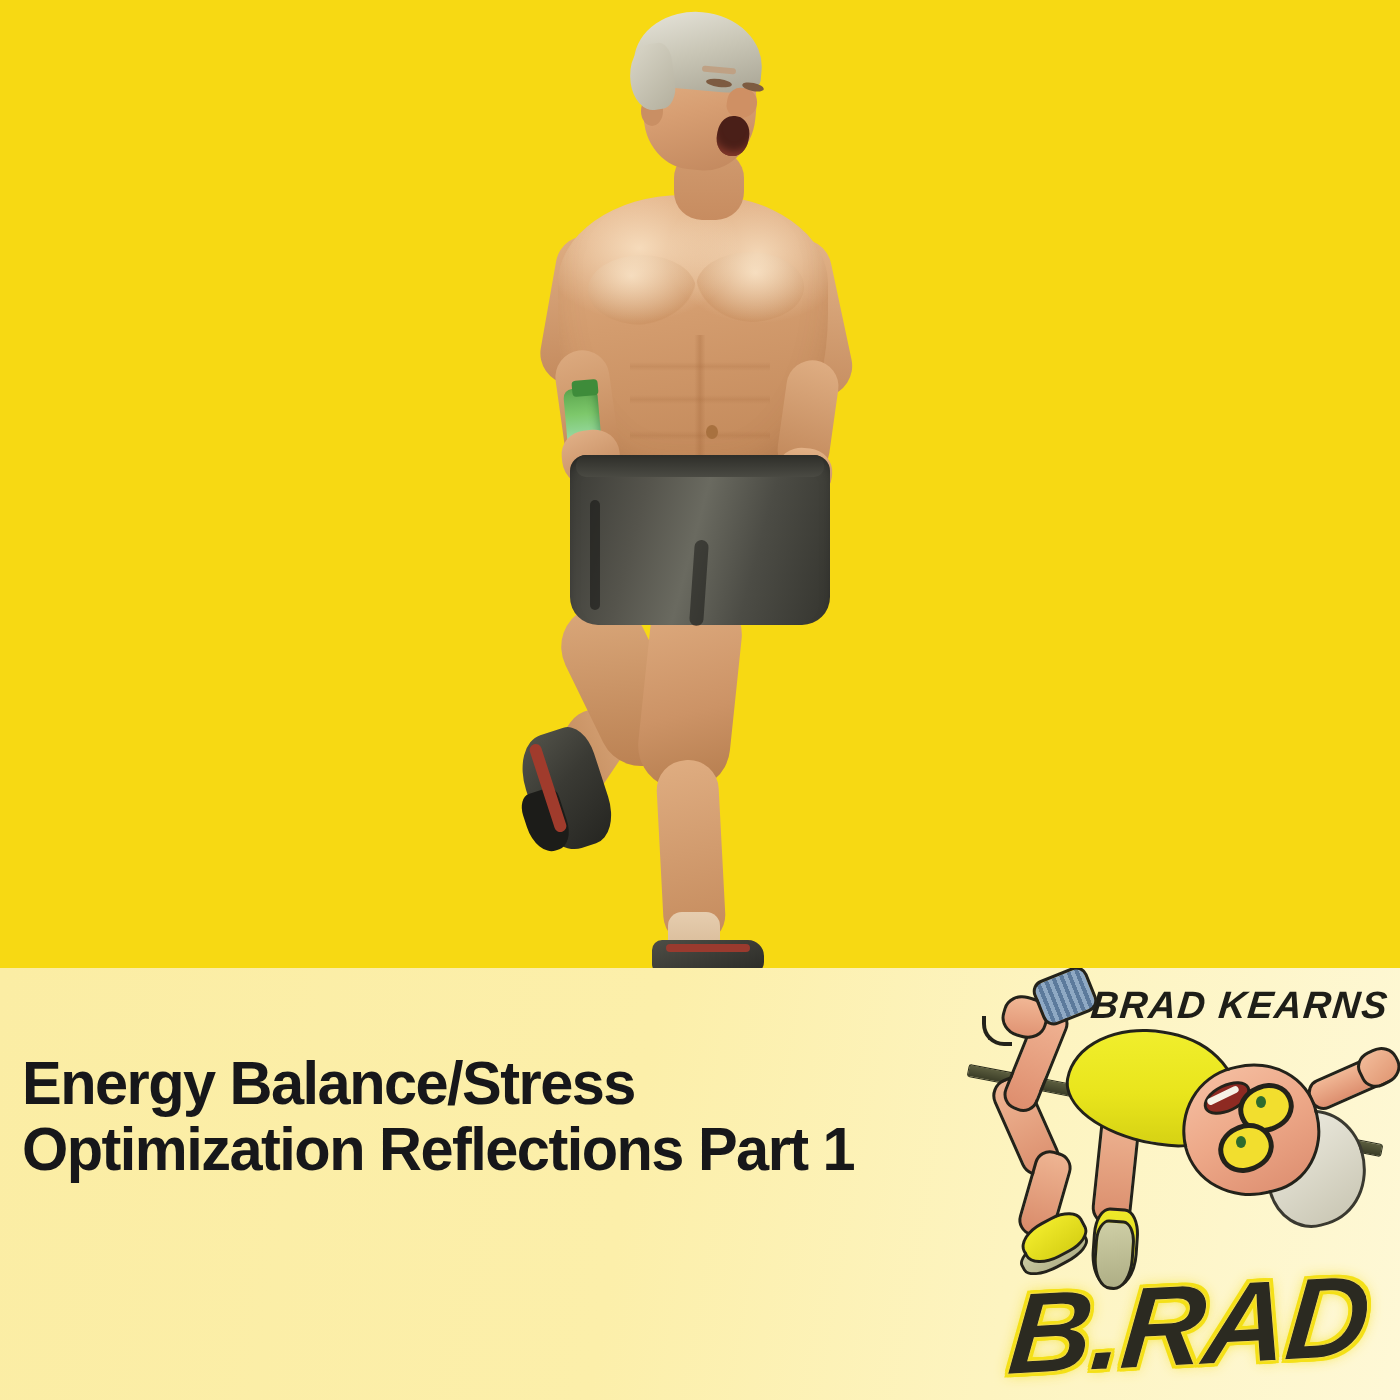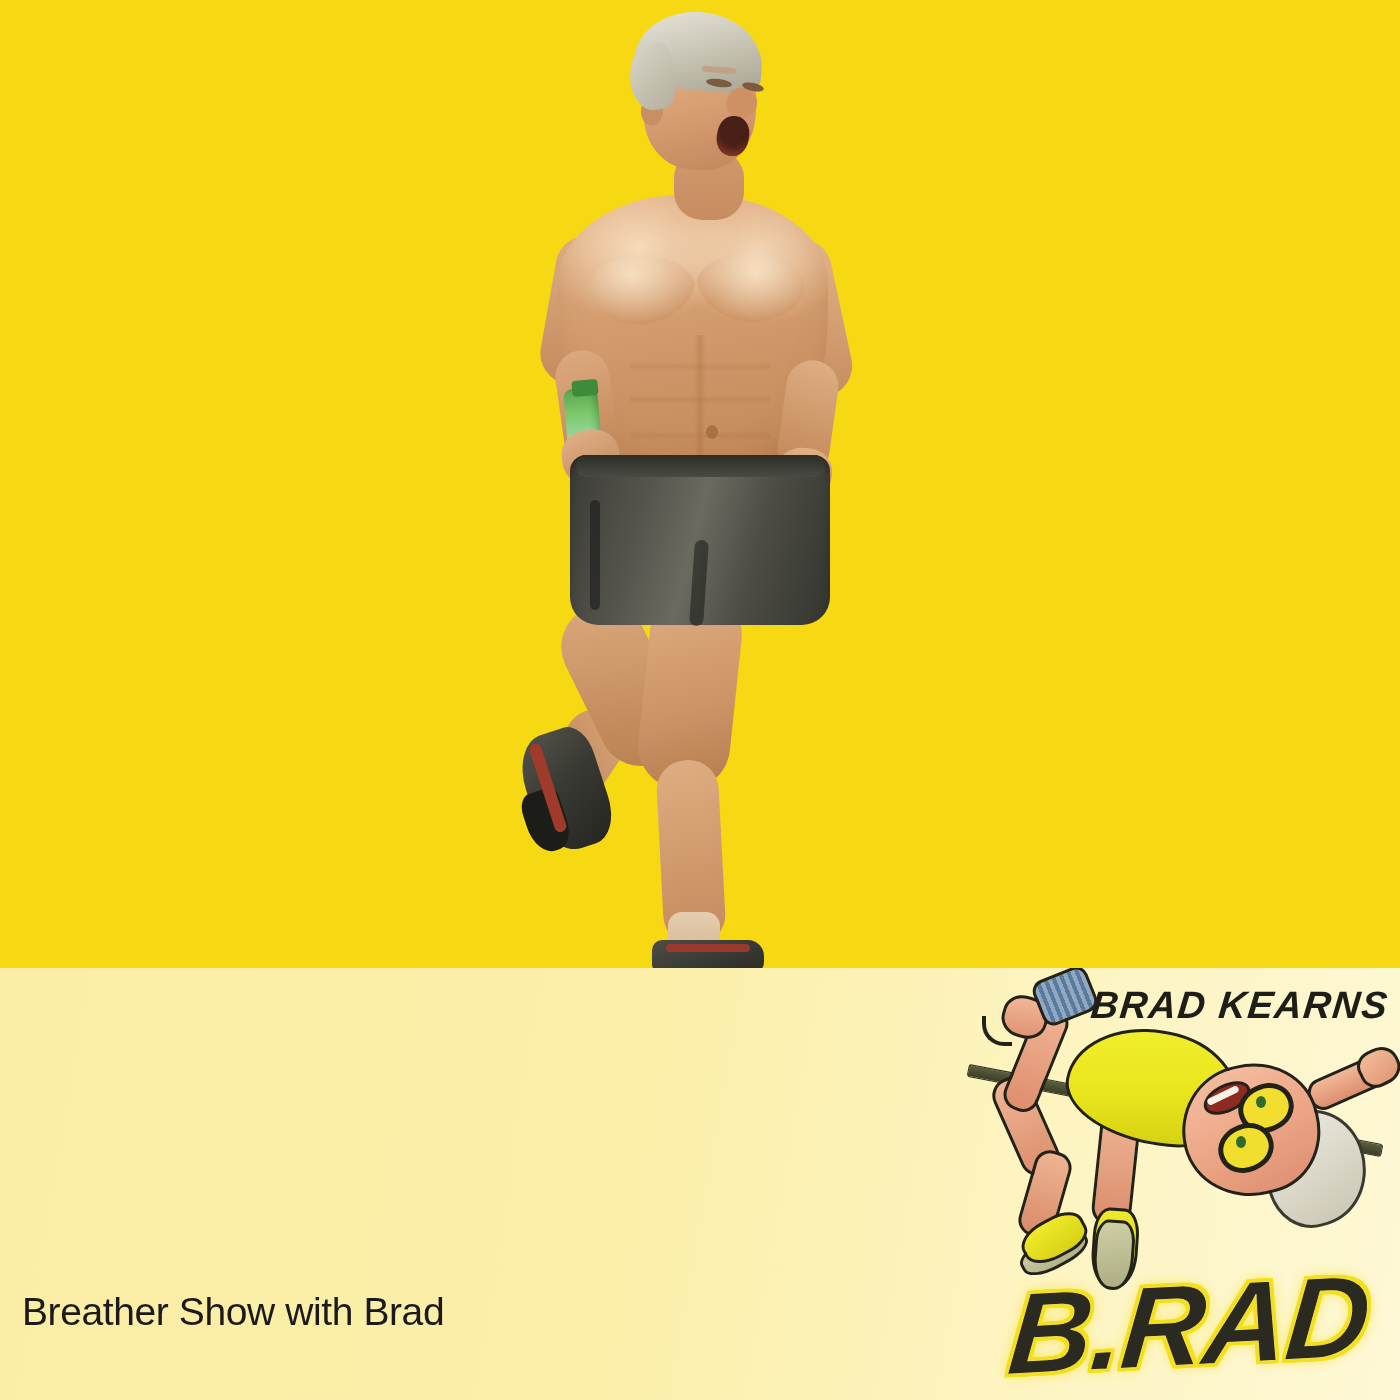--- a/index.html
+++ b/index.html
@@ -502,22 +502,25 @@
       <div class="sk shin-front"></div>
       <div class="sk ankle-front"></div>
       <div class="sk shoe-front"></div>
       <div class="sk shoe-front-red"></div>
     </div>
 
   </div>
 
   <div class="info-band">
 
-
-    <p class="ep-subtitle">Breather Show with Brad</p>
+    <div class="title-block">
+      <h1 class="ep-title">Energy Balance/Stress
+Optimization Reflections Part 1</h1>
+    </div>
+
 
     <div class="logo">
 
       <div class="logo-art">
         <div class="bar"></div>
 
         <div class="j-leg-a"></div>
         <div class="j-leg-a2"></div>
         <div class="j-sole-a"></div>
         <div class="j-shoe-a"></div>

